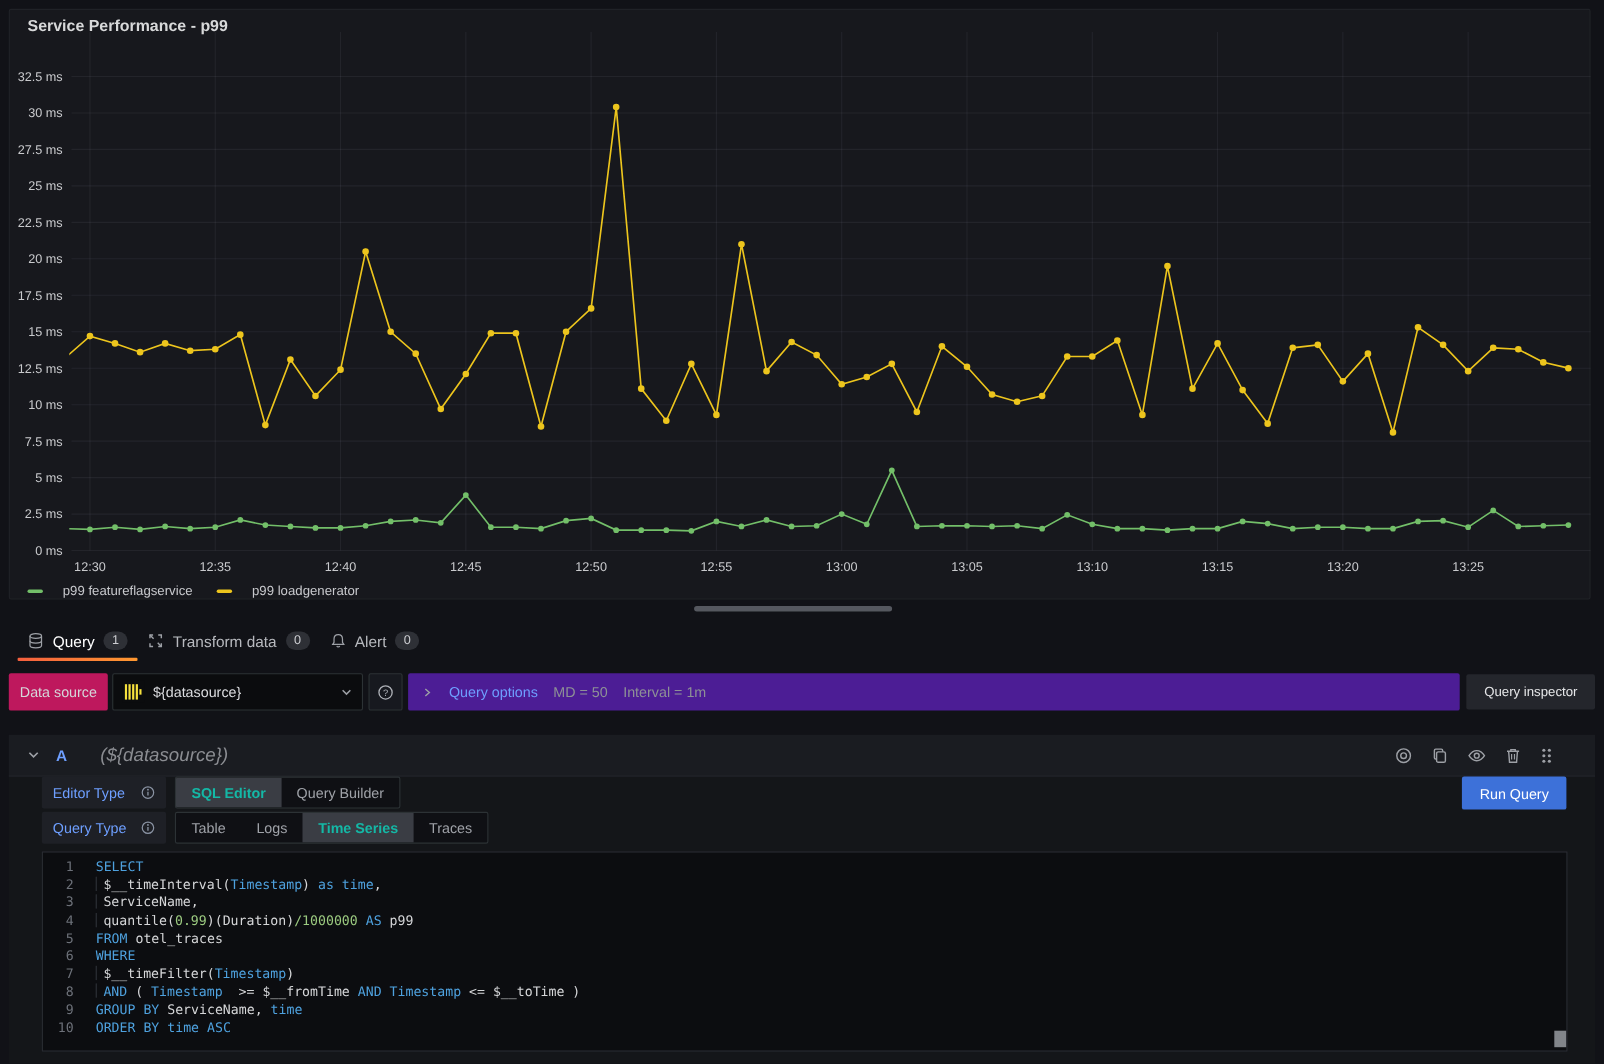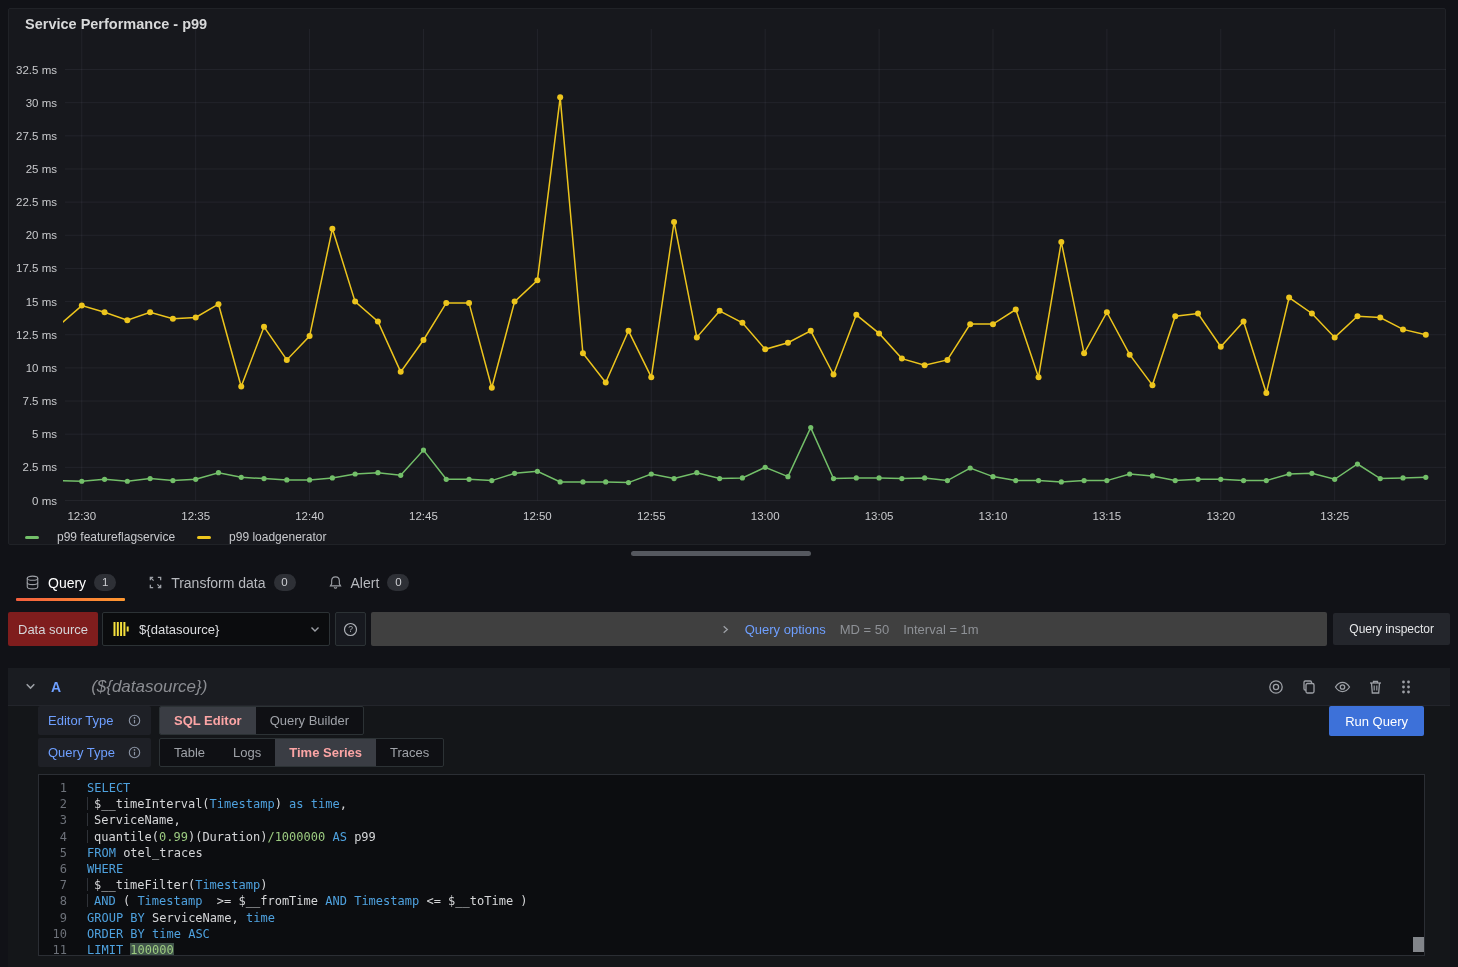--- a/index.html
+++ b/index.html
@@ -14,44 +14,44 @@
   .chart-svg { position:absolute; left:0; top:0; }
   .legend { position:absolute; left:16px; top:521px; display:flex; gap:22px; align-items:center; }
   .legend-item { display:flex; gap:18px; align-items:center; cursor:pointer; }
   .legend-swatch { width:14px; height:3px; border-radius:2px; }
   .legend-label { font-size:12px; color:#c8c9cd; }
 
   .h-scrollbar { position:absolute; left:631px; top:551px; width:180px; height:5px;
                  background:#55585f; border-radius:3px; }
 
   
-  .tabs { position:absolute; left:16px; top:564px; height:37px; display:flex; gap:14px; align-items:stretch; }
+  .tabs { position:absolute; left:16px; top:564px; height:37px; display:flex; align-items:stretch; }
   .tab { position:relative; display:flex; align-items:center; gap:8px; padding:0 9px; cursor:pointer; }
   .tab .ticon { display:flex; color:#9da0a6; }
   .tab-label { font-size:14px; color:#b7b9be; }
   .tab.active .tab-label { color:#ffffff; font-weight:500; }
   .tab-count { min-width:22px; height:17px; padding:0 7px; border-radius:9px; background:#2e3036;
                font-size:11.5px; line-height:17px; text-align:center; color:#cdced2; }
   .tab-underline { position:absolute; left:0; right:0; bottom:0; height:3px;
                    background:linear-gradient(90deg,#f55f3e,#ff9830); border-radius:1px; }
 
   
   .toolbar { position:absolute; left:8px; top:612px; width:1442px; height:34px; display:flex; align-items:stretch; }
-  .ds-chip { background:#7f1d1d; border-radius:2px; display:flex; align-items:center; padding:0 10px;
+  .ds-chip { background:#be185d; border-radius:2px; display:flex; align-items:center; padding:0 10px;
              font-size:13px; color:#d5d6d9; }
   .ds-select { margin-left:4px; width:228px; background:#0b0c0e; border:1px solid #2c3235; border-radius:2px;
                display:flex; align-items:center; gap:8px; padding:0 8px; cursor:pointer; }
   .ds-select .val { font-size:13px; color:#dcdde0; }
   .ds-logo { width:20px; height:20px; background:#0b0c0e; display:flex; align-items:center; justify-content:center; }
   .chev { color:#9da0a6; display:flex; }
   .ds-select .chev { margin-left:auto; }
   .help-btn { margin-left:5px; width:31px; border:1px solid #2c3235; border-radius:2px; background:#17191f;
               display:flex; align-items:center; justify-content:center; color:#aeb1b7; cursor:pointer; }
-  .opts-bar { flex:1; margin-left:5px; background:#404040; border-radius:2px;
-              display:flex; align-items:center; gap:14px; padding:0 12px;justify-content:center; }
+  .opts-bar { flex:1; margin-left:5px; background:#4c1d95; border-radius:2px;
+              display:flex; align-items:center; gap:14px; padding:0 12px; }
   .opts-link { font-size:13px; font-weight:500; color:#6e9fff; cursor:pointer; }
   .opts-meta { font-size:13px; color:#8e9196; }
   .inspector-btn { margin-left:6px; align-self:center; height:32px; padding:0 16px; background:#24262c;
                    border-radius:2px; border:none; color:#e6e7e9; font-size:12px; font-weight:500;
                    font-family:inherit; cursor:pointer; }
 
   
   .query-card { position:absolute; left:8px; top:668px; width:1442px; height:299px; background:#141619; }
   .qc-header { height:38px; background:#1a1c21; border-bottom:1px solid #23252b;
                display:flex; align-items:center; padding:0 16px; }
@@ -63,21 +63,21 @@
   .qc-body { position:relative; padding:0 25px 0 30px; }
 
   .form-row { display:flex; align-items:center; height:29px; margin-bottom:3px; }
   .field-chip { width:113px; height:29px; background:#1e2026; border-radius:2px; display:flex;
                 align-items:center; justify-content:space-between; padding:0 10px; }
   .field-chip .flabel { color:#6e9fff; font-size:13px; }
   .field-chip .info { color:#8a93a3; display:flex; cursor:pointer; }
   .seg { margin-left:8px; height:29px; display:flex; border:1px solid #2c3235; border-radius:2px;
          background:#0f1014; overflow:hidden; }
   .seg-item { padding:0 14px; line-height:27px; font-size:13px; color:#9fa2a8; cursor:pointer; white-space:nowrap; }
-  .seg-item.active { background:#3a3d44; color:#fca5a5; font-weight:600; }
+  .seg-item.active { background:#3a3d44; color:#14b8a6; font-weight:600; }
   .run-btn { position:absolute; top:0; right:26px; height:30px; padding:0 16px; background:#3d71d9;
              border:none; border-radius:2px; color:#fff; font-size:13px; font-weight:500;
              font-family:inherit; cursor:pointer; }
 
   
   .editor { position:relative; margin-top:7px; height:182px; background:#0c0d10;
             border:1px solid #2b2e34; padding-top:5px; overflow:hidden;
             font-family:"DejaVu Sans Mono","Liberation Mono",monospace; font-size:12px; }
   .cl { display:flex; height:16.2px; line-height:16.2px; white-space:pre; }
   .ln { width:48px; padding-right:20px; text-align:right; color:#6d7179; flex:none; }
@@ -464,16 +464,15 @@
     <div class="cl"><span class="ln">1</span><span><span class="kw">SELECT</span></span></div>
         <div class="cl"><span class="ln">2</span><span><span class="guide"></span><span class="pl">$__timeInterval(</span><span class="kw">Timestamp</span><span class="pl">) </span><span class="kw">as</span><span class="pl"> </span><span class="kw">time</span><span class="pl">,</span></span></div>
         <div class="cl"><span class="ln">3</span><span><span class="guide"></span><span class="pl">ServiceName,</span></span></div>
         <div class="cl"><span class="ln">4</span><span><span class="guide"></span><span class="pl">quantile(</span><span class="num">0.99</span><span class="pl">)(Duration)</span><span class="num">/1000000</span><span class="pl"> </span><span class="kw">AS</span><span class="pl"> p99</span></span></div>
         <div class="cl"><span class="ln">5</span><span><span class="kw">FROM</span><span class="pl"> otel_traces</span></span></div>
         <div class="cl"><span class="ln">6</span><span><span class="kw">WHERE</span></span></div>
         <div class="cl"><span class="ln">7</span><span><span class="guide"></span><span class="pl">$__timeFilter(</span><span class="kw">Timestamp</span><span class="pl">)</span></span></div>
         <div class="cl"><span class="ln">8</span><span><span class="guide"></span><span class="kw">AND</span><span class="pl"> ( </span><span class="kw">Timestamp</span><span class="pl">  &gt;= </span><span class="pl">$__fromTime </span><span class="kw">AND</span><span class="pl"> </span><span class="kw">Timestamp</span><span class="pl"> &lt;= </span><span class="pl">$__toTime )</span></span></div>
         <div class="cl"><span class="ln">9</span><span><span class="kw">GROUP BY</span><span class="pl"> ServiceName, </span><span class="kw">time</span></span></div>
         <div class="cl"><span class="ln">10</span><span><span class="kw">ORDER BY</span><span class="pl"> </span><span class="kw">time</span><span class="pl"> </span><span class="kw">ASC</span></span></div>
-        <div class="cl"><span class="ln">11</span><span><span class="kw">LIMIT</span><span class="pl"> </span><span class="num sel">100000</span></span></div>
       </div>
   </div>
 </section>
 
 </body></html>

